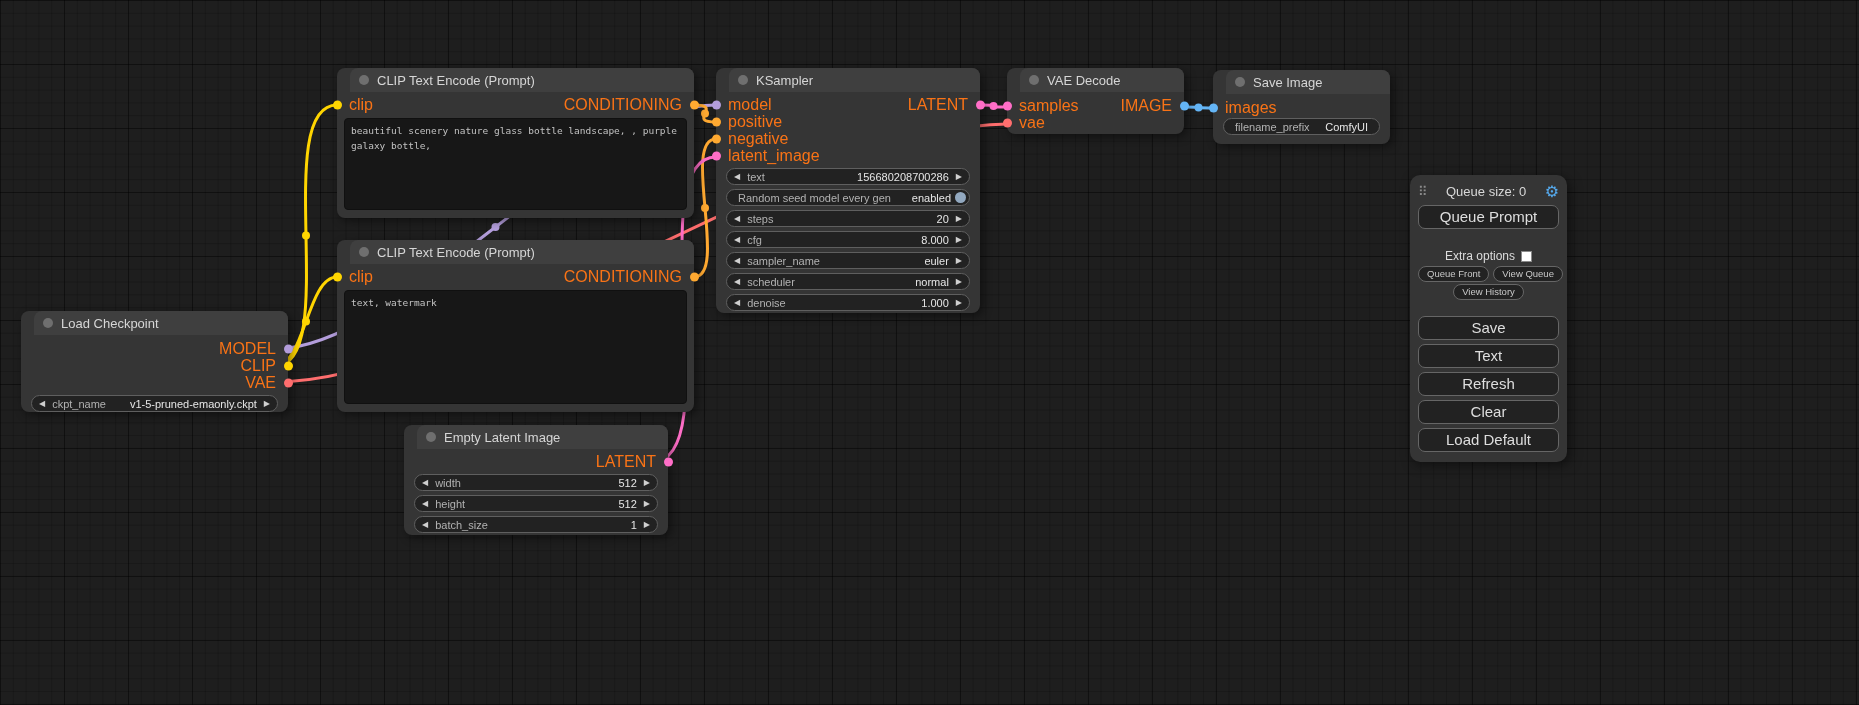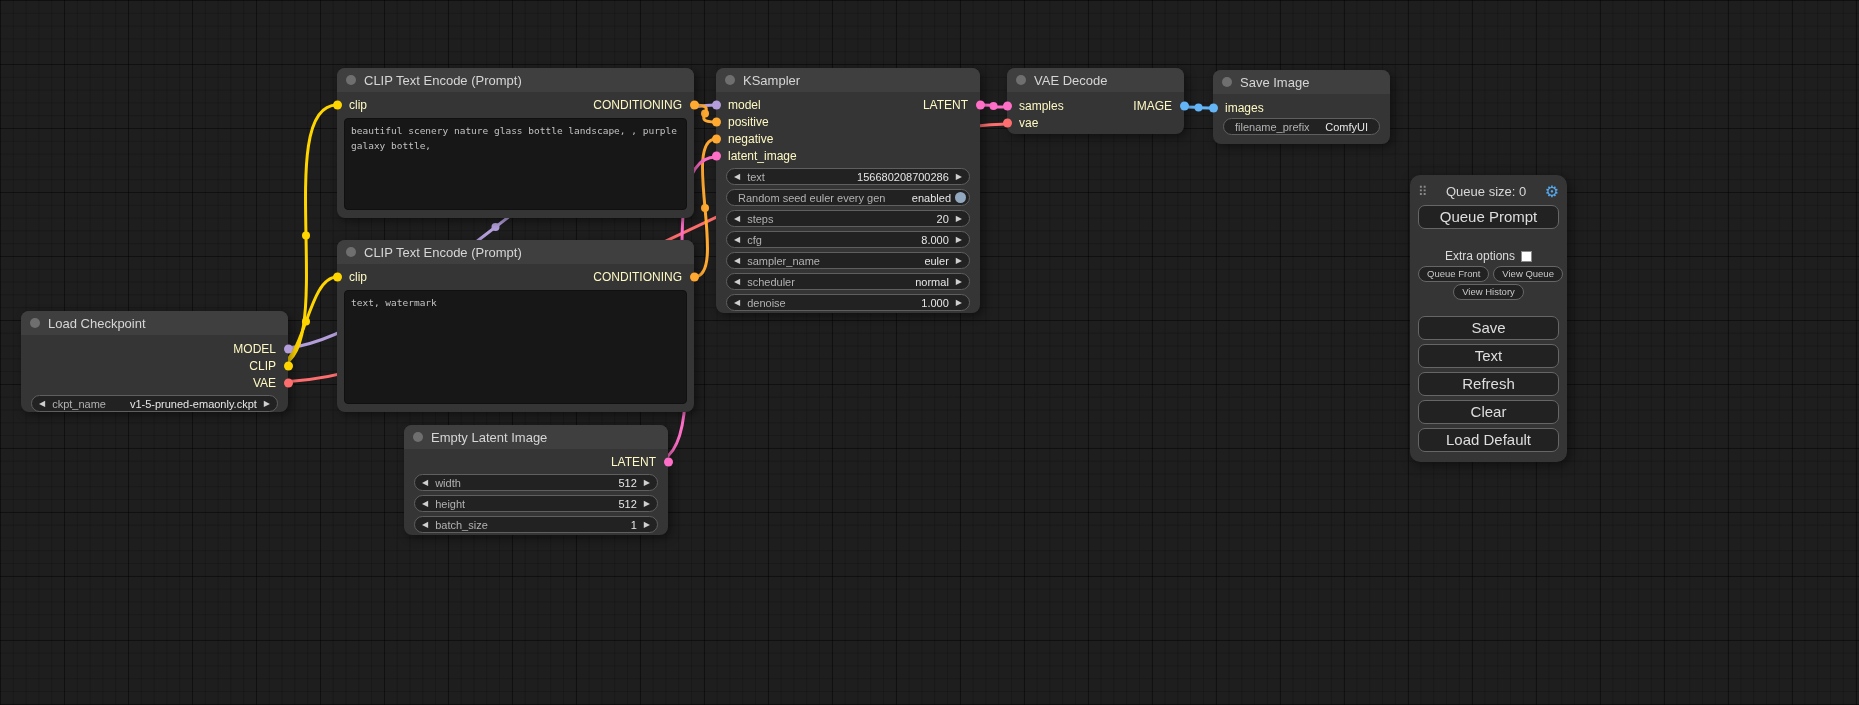--- a/index.html
+++ b/index.html
@@ -16,28 +16,28 @@
       linear-gradient(rgba(0,0,0,.38) 1px, transparent 1px),
       linear-gradient(90deg, rgba(0,0,0,.38) 1px, transparent 1px);
     background-size:12.8px 12.8px, 12.8px 12.8px, 64px 64px, 64px 64px;
   }
   #wires { position:absolute; left:0; top:0; z-index:1; }
 
   
   .node { position:absolute; z-index:2; background:#353535; border-radius:8px;
           box-shadow:3px 3px 10px rgba(0,0,0,.45); }
   .ntitle { height:24px; background:#3f3f3f; border-radius:8px 8px 0 0;
-            display:flex; align-items:center; padding:8px 9px; }
+            display:flex; align-items:center; padding:8px 9px;margin-left:13px; }
   .ndot { width:10px; height:10px; border-radius:50%; background:#6f6f6f; margin-right:8px; flex:none; }
   .ntext { color:#d6d6d6; font-size:13px; white-space:nowrap; }
   .nbody { position:relative; }
   .row { position:relative; height:17px; display:flex; align-items:center; padding:0 12px; }
   .row.out { justify-content:flex-end; }
   .row.dual { justify-content:space-between; }
-  .rlabel { color:#fef9c3; font-size:12px; white-space:nowrap; }
+  .rlabel { color:#f97316; font-size:16px; white-space:nowrap; }
   .dot { position:absolute; width:9px; height:9px; border-radius:50%; top:50%;
          transform:translateY(-50%); background:#888; }
   .idot { left:-4.5px; }
   .odot { right:-4.5px; }
 
   .widget { height:17px; margin:4px 10px 0; background:#222; border:1px solid #5f5f5f;
             border-radius:9px; display:flex; align-items:center; padding:0 7px;
             font-size:11px; color:#c5c5c5; }
   .arr { font-size:8px; color:#cfcfcf; line-height:1; flex:none; }
   .wname { margin-left:7px; color:#b2b2b2; white-space:nowrap; }
@@ -180,21 +180,21 @@
         <span class="rlabel">latent_image</span>
       </div>
 
       <div class="widget">
         <span class="arr">◀</span>
         <span class="wname">text</span>
         <span class="wval">156680208700286</span>
         <span class="arr">▶</span>
       </div>
       <div class="widget noarrow">
-        <span class="wname">Random seed euler every gen</span>
+        <span class="wname">Random seed model every gen</span>
         <span class="wval">enabled</span>
         <span class="knob" style="background-color: rgb(146, 168, 191);"></span>
       </div>
       <div class="widget">
         <span class="arr">◀</span>
         <span class="wname">steps</span>
         <span class="wval">20</span>
         <span class="arr">▶</span>
       </div>
       <div class="widget">

